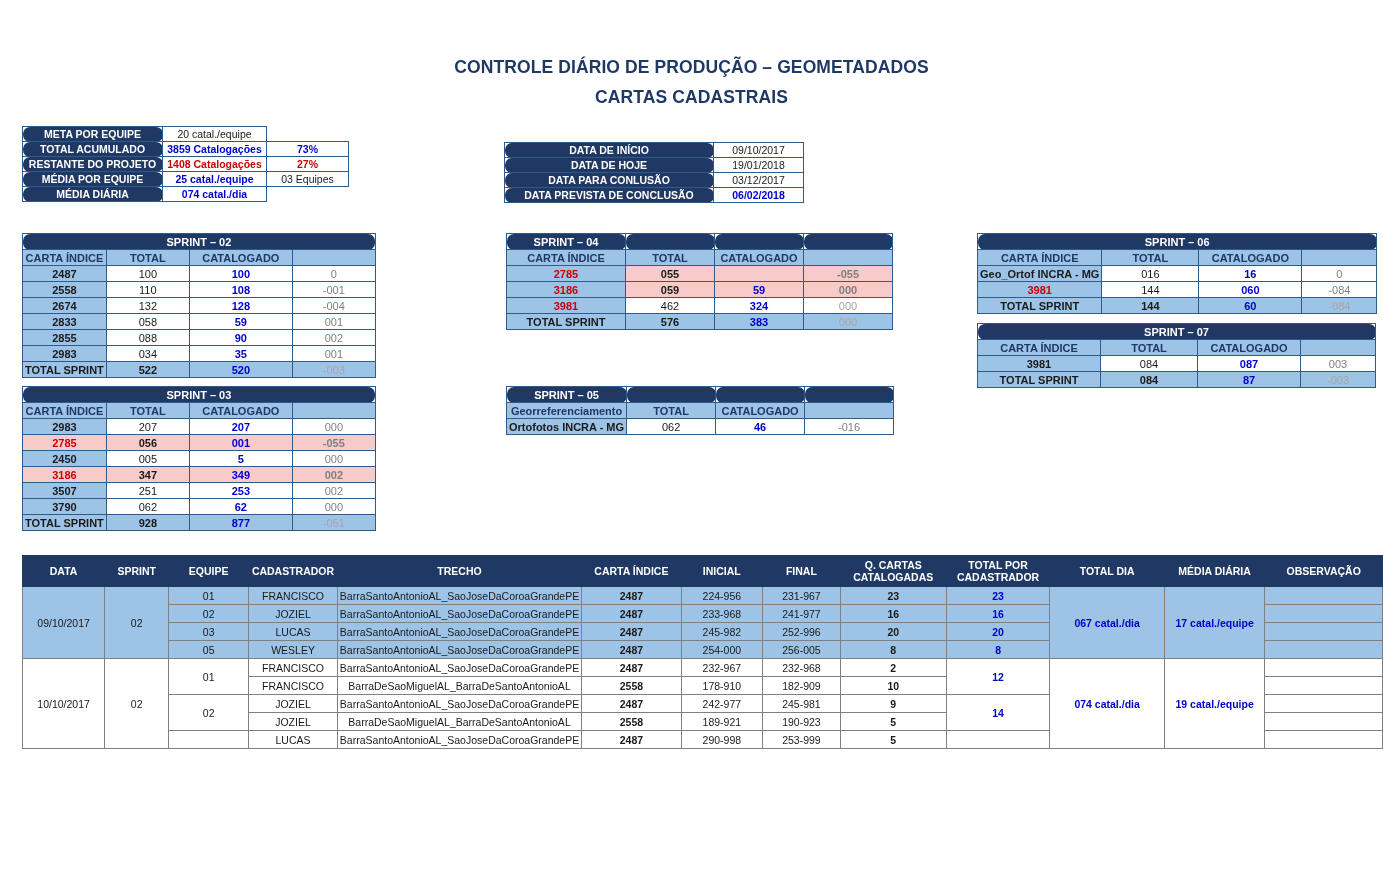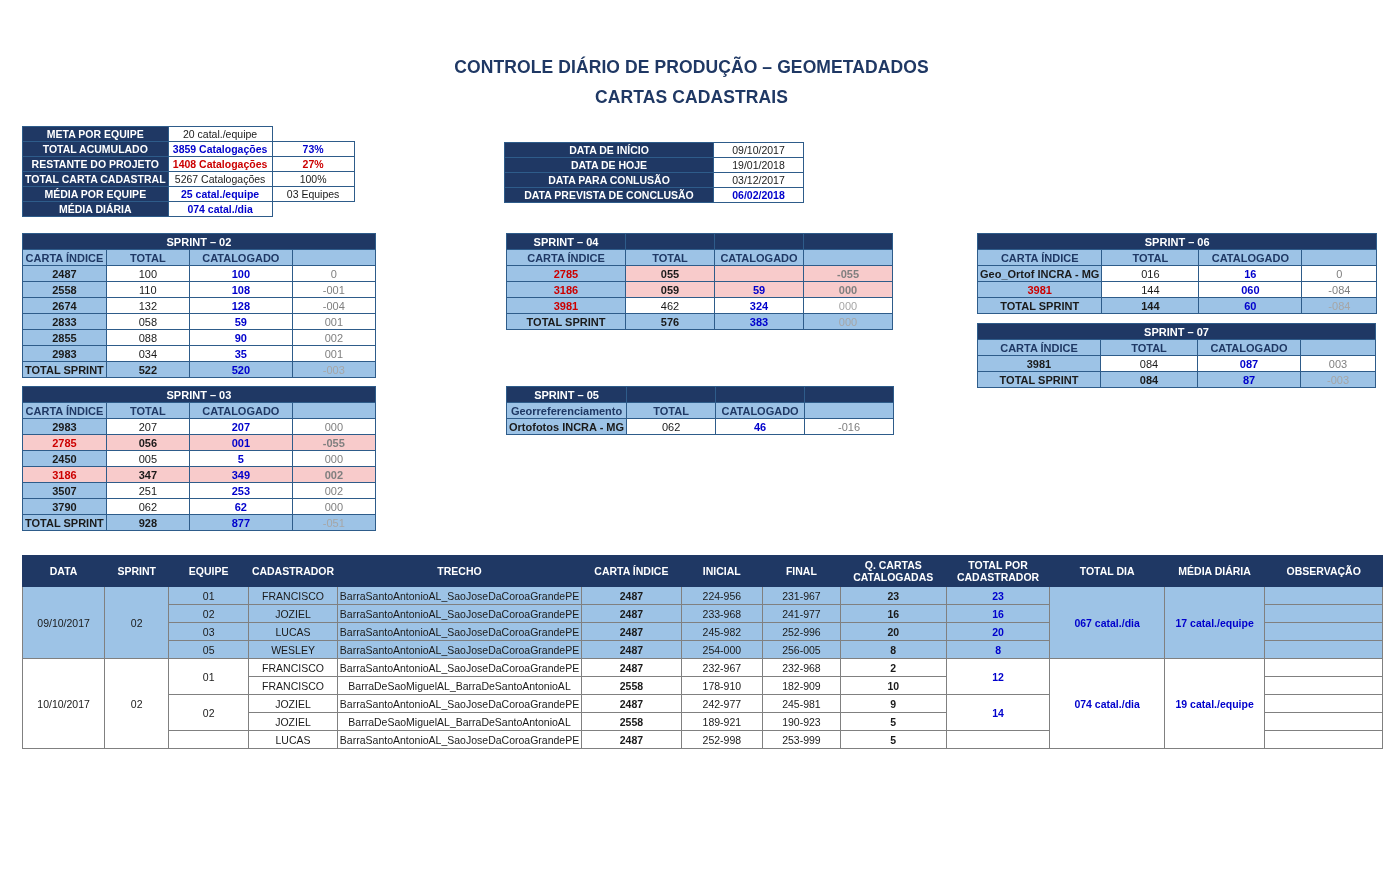--- a/index.html
+++ b/index.html
@@ -41,21 +41,21 @@
   table.sheet td {
     border: 1px solid #2E5C8A;
     font-size: 11px;
     height: 15px;
     padding: 0 2px;
     text-align: center;
     white-space: nowrap;
     overflow: hidden;
   }
   
-  .hdr-dark  { background: #1F3864; color: #ffffff; font-weight: bold; }
+  .hdr-dark  { background: #1F3864; color: #ffffff; font-weight: bold; border-radius: 7px; }
   .hdr-blue  { background: #9DC3E6; color: #1F3864; font-weight: bold; }
   .fill-blue { background: #9DC3E6; }
   .fill-pink { background: #F8CBCB; font-weight: bold; }
   .fill-white{ background: #ffffff; }
   .t-blue    { color: #0000CC; font-weight: bold; }
   .t-red     { color: #CC0000; font-weight: bold; }
   .t-gray    { color: #7F7F7F; }
   .t-graylt  { color: #A6A6A6; }
   .t-dark    { color: #1a1a1a; }
   .b         { font-weight: bold; }
@@ -155,25 +155,20 @@
   </tr>
   <tr>
     <td class="lbl hdr-dark">TOTAL ACUMULADO</td>
     <td class="val fill-white t-blue">3859 Catalogações</td>
     <td class="pct fill-white t-blue">73%</td>
   </tr>
   <tr>
     <td class="lbl hdr-dark">RESTANTE DO PROJETO</td>
     <td class="val fill-white t-red">1408 Catalogações</td>
     <td class="pct fill-white t-red">27%</td>
-  </tr>
-  <tr>
-    <td class="lbl hdr-dark">TOTAL CARTA CADASTRAL</td>
-    <td class="val fill-white t-dark">5267 Catalogações</td>
-    <td class="pct fill-white t-dark">100%</td>
   </tr>
   <tr>
     <td class="lbl hdr-dark">MÉDIA POR EQUIPE</td>
     <td class="val fill-white t-blue">25 catal./equipe</td>
     <td class="pct fill-white t-dark">03  Equipes</td>
   </tr>
   <tr>
     <td class="lbl hdr-dark">MÉDIA DIÁRIA</td>
     <td class="val fill-white t-blue">074 catal./dia</td>
     <td class="pct blank-cell"></td>
@@ -547,20 +542,20 @@
       <td class="cell">189-921</td>
       <td class="cell">190-923</td>
       <td class="cell b">5</td>
       <td class="cell"></td>
     </tr>
     <tr class="row-white">
       <td class="cell"></td>
       <td class="cell">LUCAS</td>
       <td class="cell">BarraSantoAntonioAL_SaoJoseDaCoroaGrandePE</td>
       <td class="cell b">2487</td>
-      <td class="cell">252-998</td>
+      <td class="cell">290-998</td>
       <td class="cell">253-999</td>
       <td class="cell b">5</td>
       <td class="cell t-blue"></td>
       <td class="cell"></td>
     </tr>
   </tbody>
 </table>
 
 </body></html>

